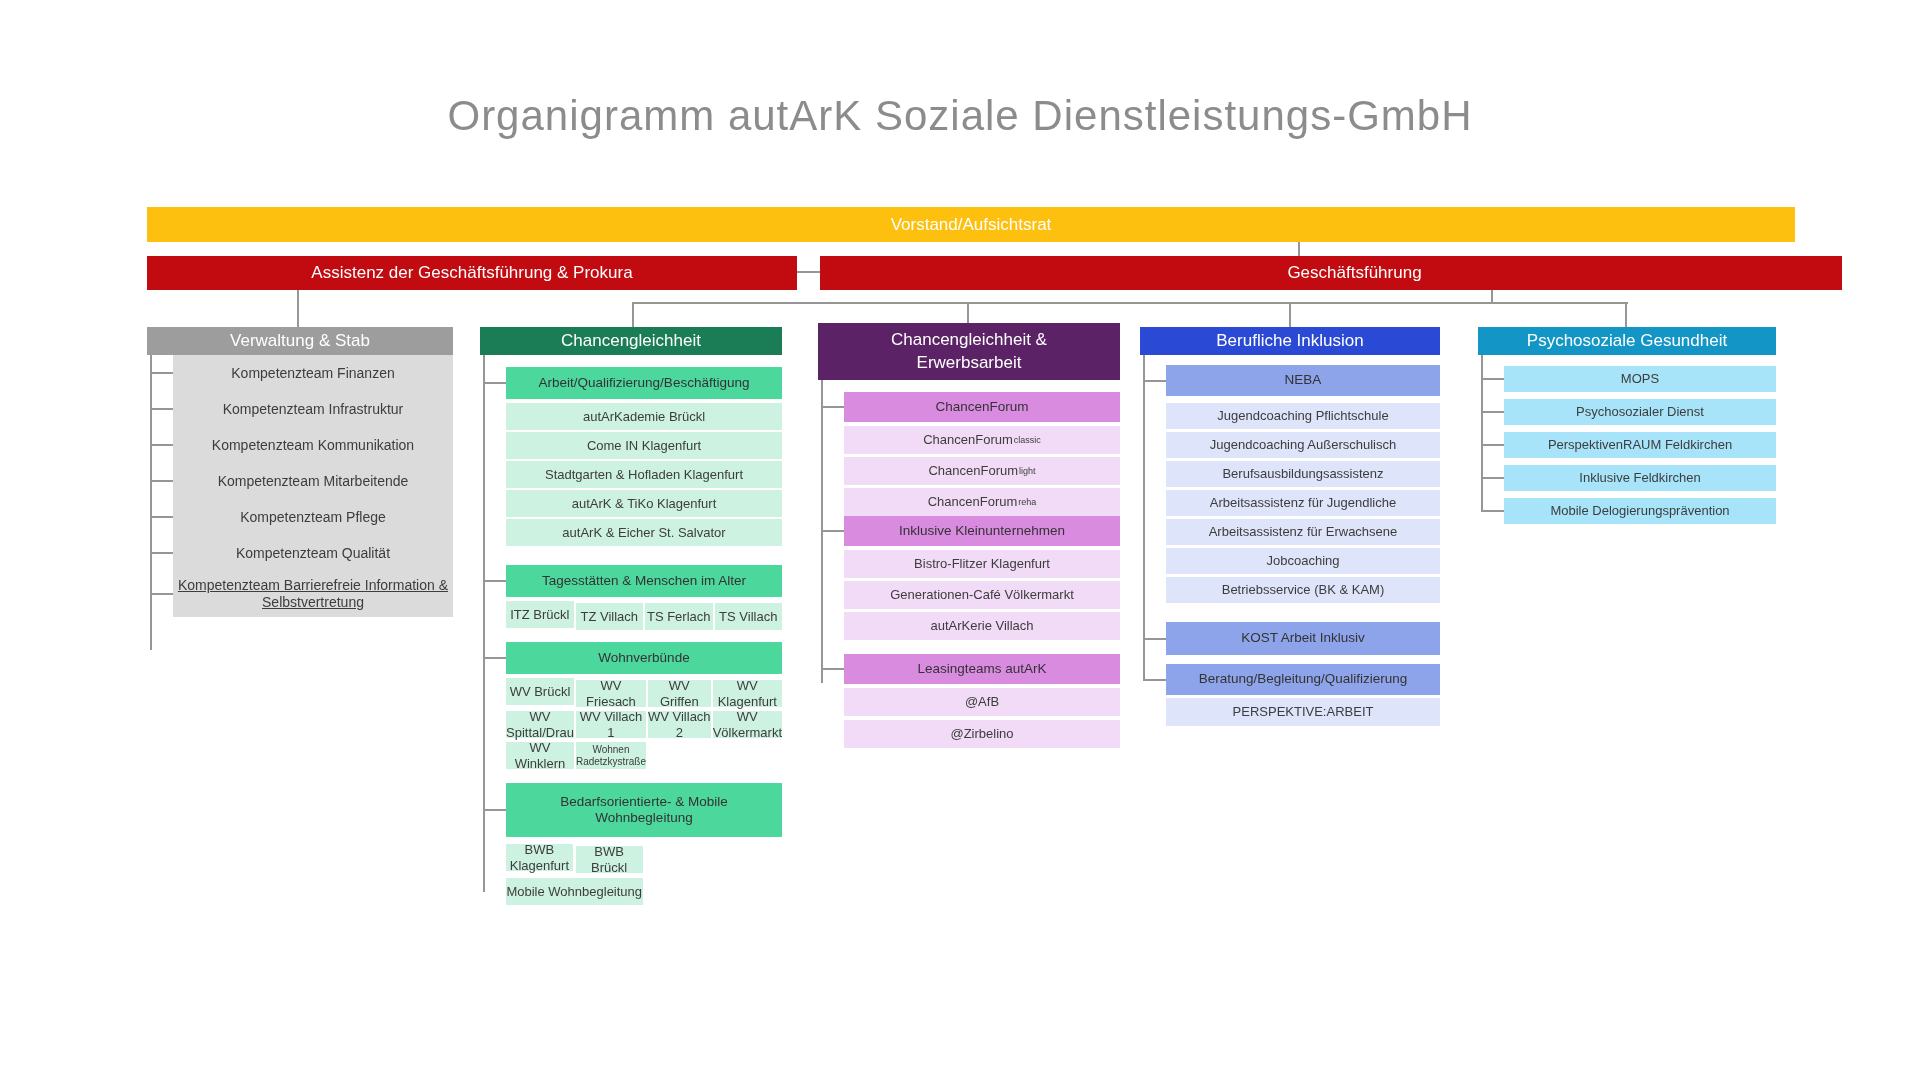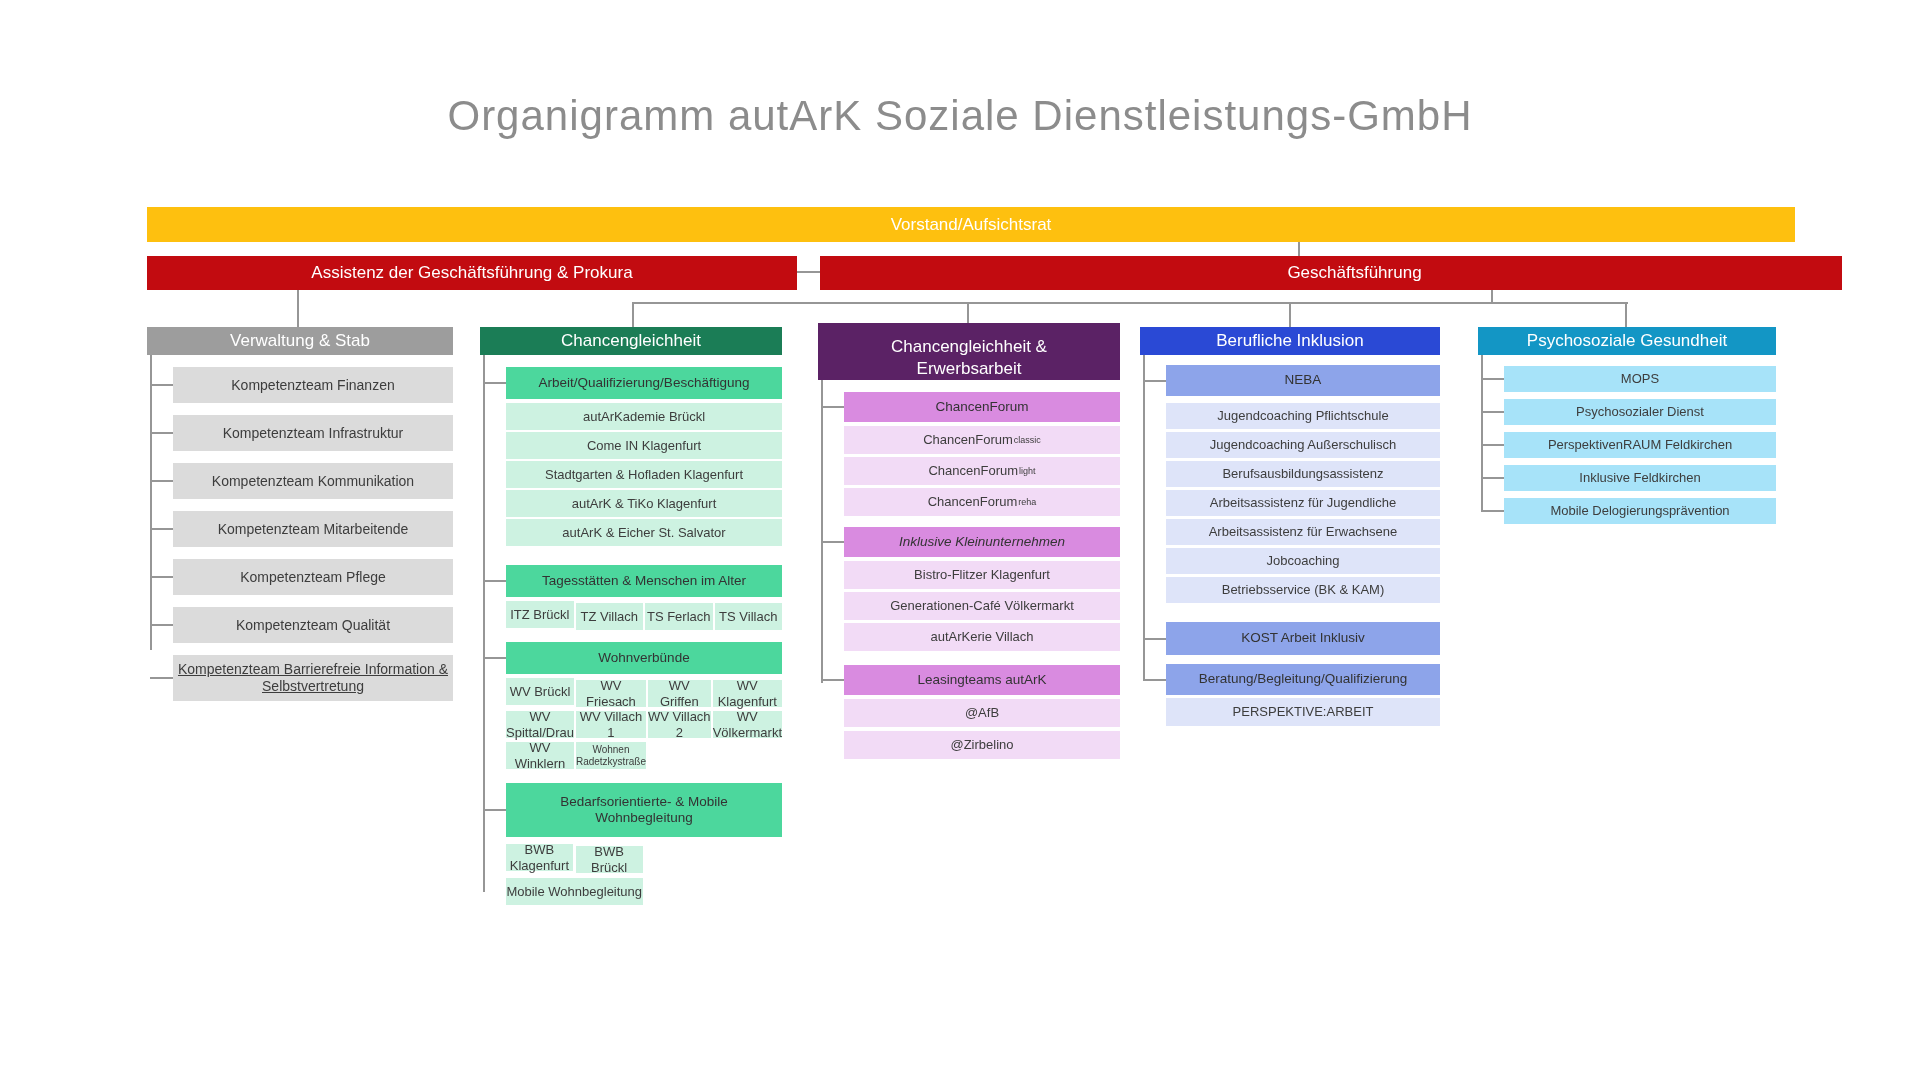--- a/index.html
+++ b/index.html
@@ -27,55 +27,55 @@
   .spine{position:absolute;width:2px;background:#969696;left:3px;}
   .tick::before{content:"";position:absolute;left:-23px;top:50%;margin-top:-1px;
     width:23px;height:2px;background:#969696;}
   .grid2{display:grid;grid-template-columns:1fr 1fr 1fr 1fr;gap:2px;}
   .grid2 .full{grid-column:1 / span 2;}
   .small{font-size:10px;line-height:1.15;}
 
   
   .c-gray{left:147px;top:327px;width:306px;}
   .c-gray .hdr{background:#9D9D9D;}
-  .c-gray .box{background:#DBDBDB;height:36px;font-size:14px;margin-top:12px;}
+  .c-gray .box{background:#DBDBDB;height:36px;font-size:14px;margin-top:0;}
   .c-gray .box.two{height:46px;text-decoration:underline;}
 
   
   .c-green{left:480px;top:327px;width:302px;}
   .c-green .hdr{background:#1B7D56;}
   .c-green .sub{background:#4CD79D;height:32px;}
   .c-green .sub.two{height:54px;padding:0 28px;}
   .c-green .box{background:#CDF2E1;height:27px;}
   .c-green .items .box + .box{margin-top:2px;}
   .c-green .grid2 .box{margin-top:0;}
 
   
   .c-purple{left:818px;top:323px;width:302px;}
-  .c-purple .hdr{background:#5B2265;height:57px;line-height:1.3;align-items:flex-end;}
+  .c-purple .hdr{background:#5B2265;height:57px;line-height:1.3;}
   .c-purple .hdr span{max-width:210px;}
   .c-purple .sub{background:#D98BE0;height:30px;}
   .c-purple .box{background:#F2DBF6;height:28px;}
   .c-purple sup{font-size:9px;margin-left:1px;line-height:1;}
 
   
   .c-blue{left:1140px;top:327px;width:300px;}
   .c-blue .hdr{background:#2A49D5;}
   .c-blue .sub{background:#8DA4EA;height:31px;}
   .c-blue .sub.tall{height:33px;}
   .c-blue .box{background:#DEE4F9;height:26px;}
   .c-blue .box.last{height:28px;}
 
   
   .c-teal{left:1478px;top:327px;width:298px;}
   .c-teal .hdr{background:#1396C5;}
   .c-teal .box{background:#A7E3F9;height:26px;margin-top:7px;}
   .c-teal .box:first-child{margin-top:11px;}.mt3{margin-top:3px;}.mt4{margin-top:4px;}
   .mt7{margin-top:7px;}.mt9{margin-top:9px;}.mt10{margin-top:10px;}
-  .mt11{margin-top:11px;font-style:italic;}.mt12{margin-top:12px;}.mt14{margin-top:14px;}
+  .mt11{}.mt12{margin-top:12px;}.mt14{margin-top:14px;}
   .mt19{margin-top:19px;}
 
   .version{position:absolute;right:13px;top:1038px;font-size:12px;color:#4D4D4D;}
 </style>
 </head>
 <body>
 
 <div id="canvas">
 
   <div class="page-title">Organigramm autArK Soziale Dienstleistungs-GmbH</div>

